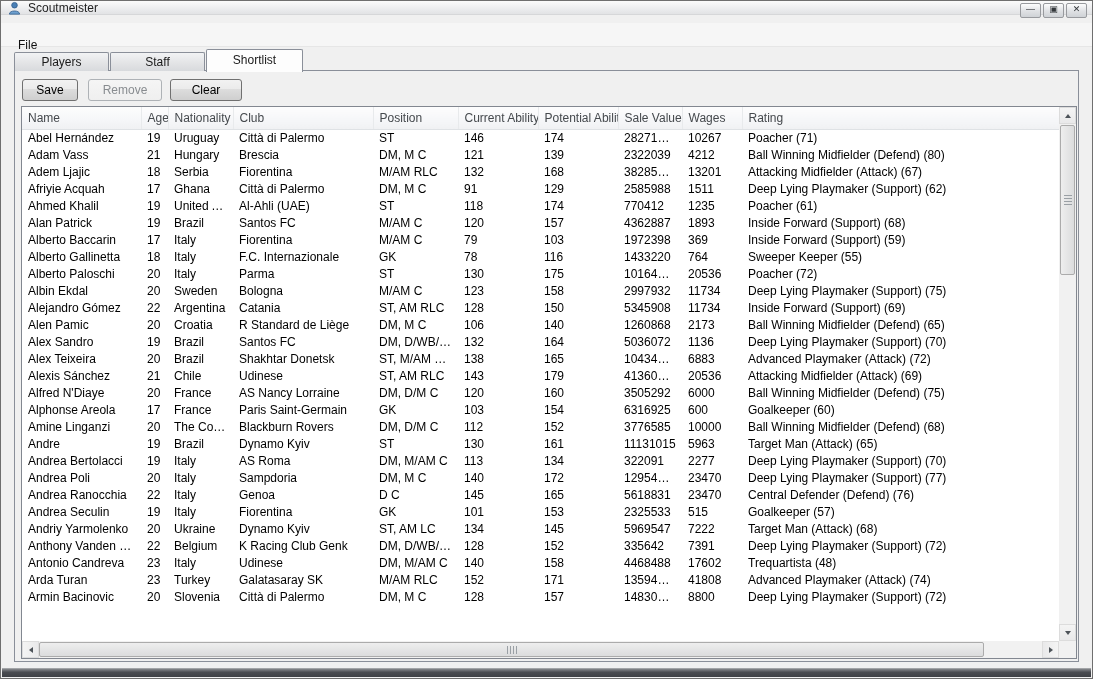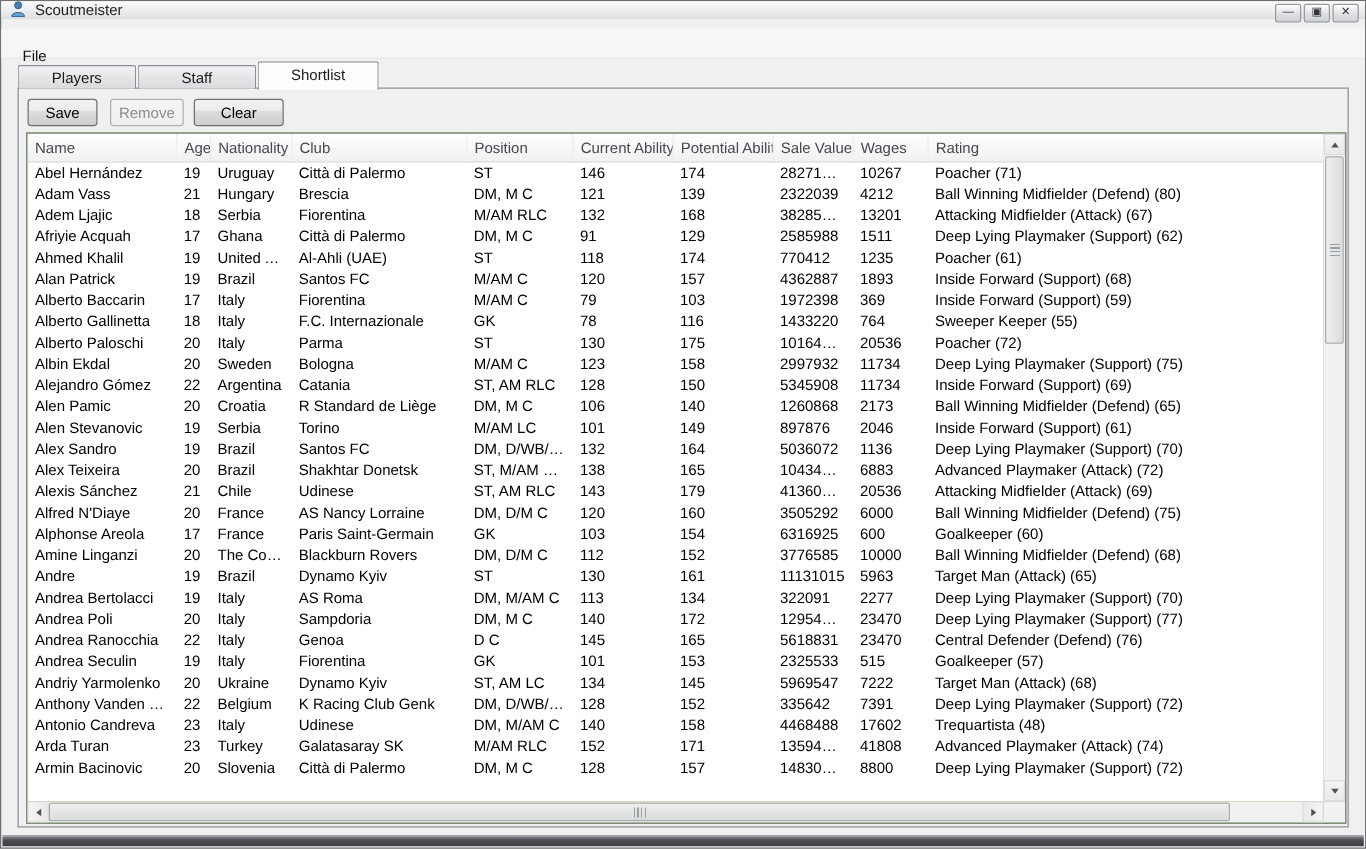--- a/index.html
+++ b/index.html
@@ -4,21 +4,21 @@
 <style>
   * { margin:0; padding:0; box-sizing:border-box; }
   html,body { width:1093px; height:679px; }
   body { font-family:"Liberation Sans","DejaVu Sans",sans-serif; font-size:12px; background:#ffffff; position:relative; overflow:hidden; }
 
   .window { position:absolute; inset:0; background:#f0f0f0; border:1px solid #6f6f6f; }
 
   
   .titlebar { position:absolute; top:0; left:0; right:0; height:14px;
     background:linear-gradient(180deg,#fbfbfb,#e9eaec 70%,#e2e3e5);
-    border-bottom:1px solid #d6d7d9; display:flex; align-items:center; padding:0 6px; }
+    border-bottom:1px solid #d6d7d9; display:flex; padding:0 6px; }
   .app-icon { width:15px; height:15px; margin-right:6px; flex:0 0 auto; }
   .title-text { color:#1f1f1f; }
   .caption-buttons { position:absolute; top:2px; right:5px; display:flex; gap:2px; }
   .cap-btn { width:21px; height:15px; border:1px solid #989a9e; border-radius:2px;
     background:linear-gradient(180deg,#fdfdfd,#dfe1e4 55%,#cfd2d6);
     display:flex; align-items:center; justify-content:center;
     font-size:9px; line-height:1; color:#33373b; cursor:default; }
   .cap-btn span { transform:translateY(-1px); }
 
   
@@ -40,21 +40,21 @@
   
   .tabpanel { position:absolute; top:69px; left:13px; right:13px; bottom:16px;
     border:1px solid #8a8f99; background:#f0f0f0; z-index:2; }
 
   
   .toolbar { position:absolute; top:8px; left:7px; display:flex; }
   .win-btn { height:22px; border:1px solid #707070; border-radius:3px;
     background:linear-gradient(180deg,#f2f2f2 0%,#ebebeb 45%,#dddddd 46%,#cfcfcf 100%);
     font-family:inherit; font-size:12px; color:#000; cursor:default; }
   .btn-save { width:56px; margin-right:10px; }
-  .btn-remove { width:59px; margin-right:8px; border-color:#aeb2b6; color:#888c90;
+  .btn-remove { width:74px; margin-right:8px; border-color:#aeb2b6; color:#888c90;
     background:linear-gradient(180deg,#f5f5f5,#efefef); }
   .btn-clear { width:72px; }
 
   
   .listview { position:absolute; top:35px; left:6px; right:1px; bottom:2px;
     border:1px solid #828790; background:#4d7c0f; display:flex; flex-direction:column; }
   .lv-body { flex:1; display:flex; min-height:0; }
   .lv-grid { flex:1; overflow:hidden; background:#fff; }
 
   table { border-collapse:collapse; table-layout:fixed; width:100%; }
@@ -319,32 +319,20 @@
                   <td>Alen Pamic</td>
                   <td>20</td>
                   <td>Croatia</td>
                   <td>R Standard de Liège</td>
                   <td>DM, M C</td>
                   <td>106</td>
                   <td>140</td>
                   <td>1260868</td>
                   <td>2173</td>
                   <td>Ball Winning Midfielder (Defend) (65)</td>
-                </tr>
-                <tr>
-                  <td>Alen Stevanovic</td>
-                  <td>19</td>
-                  <td>Serbia</td>
-                  <td>Torino</td>
-                  <td>M/AM LC</td>
-                  <td>101</td>
-                  <td>149</td>
-                  <td>897876</td>
-                  <td>2046</td>
-                  <td>Inside Forward (Support) (61)</td>
                 </tr>
                 <tr>
                   <td>Alex Sandro</td>
                   <td>19</td>
                   <td>Brazil</td>
                   <td>Santos FC</td>
                   <td>DM, D/WB/M LC</td>
                   <td>132</td>
                   <td>164</td>
                   <td>5036072</td>

